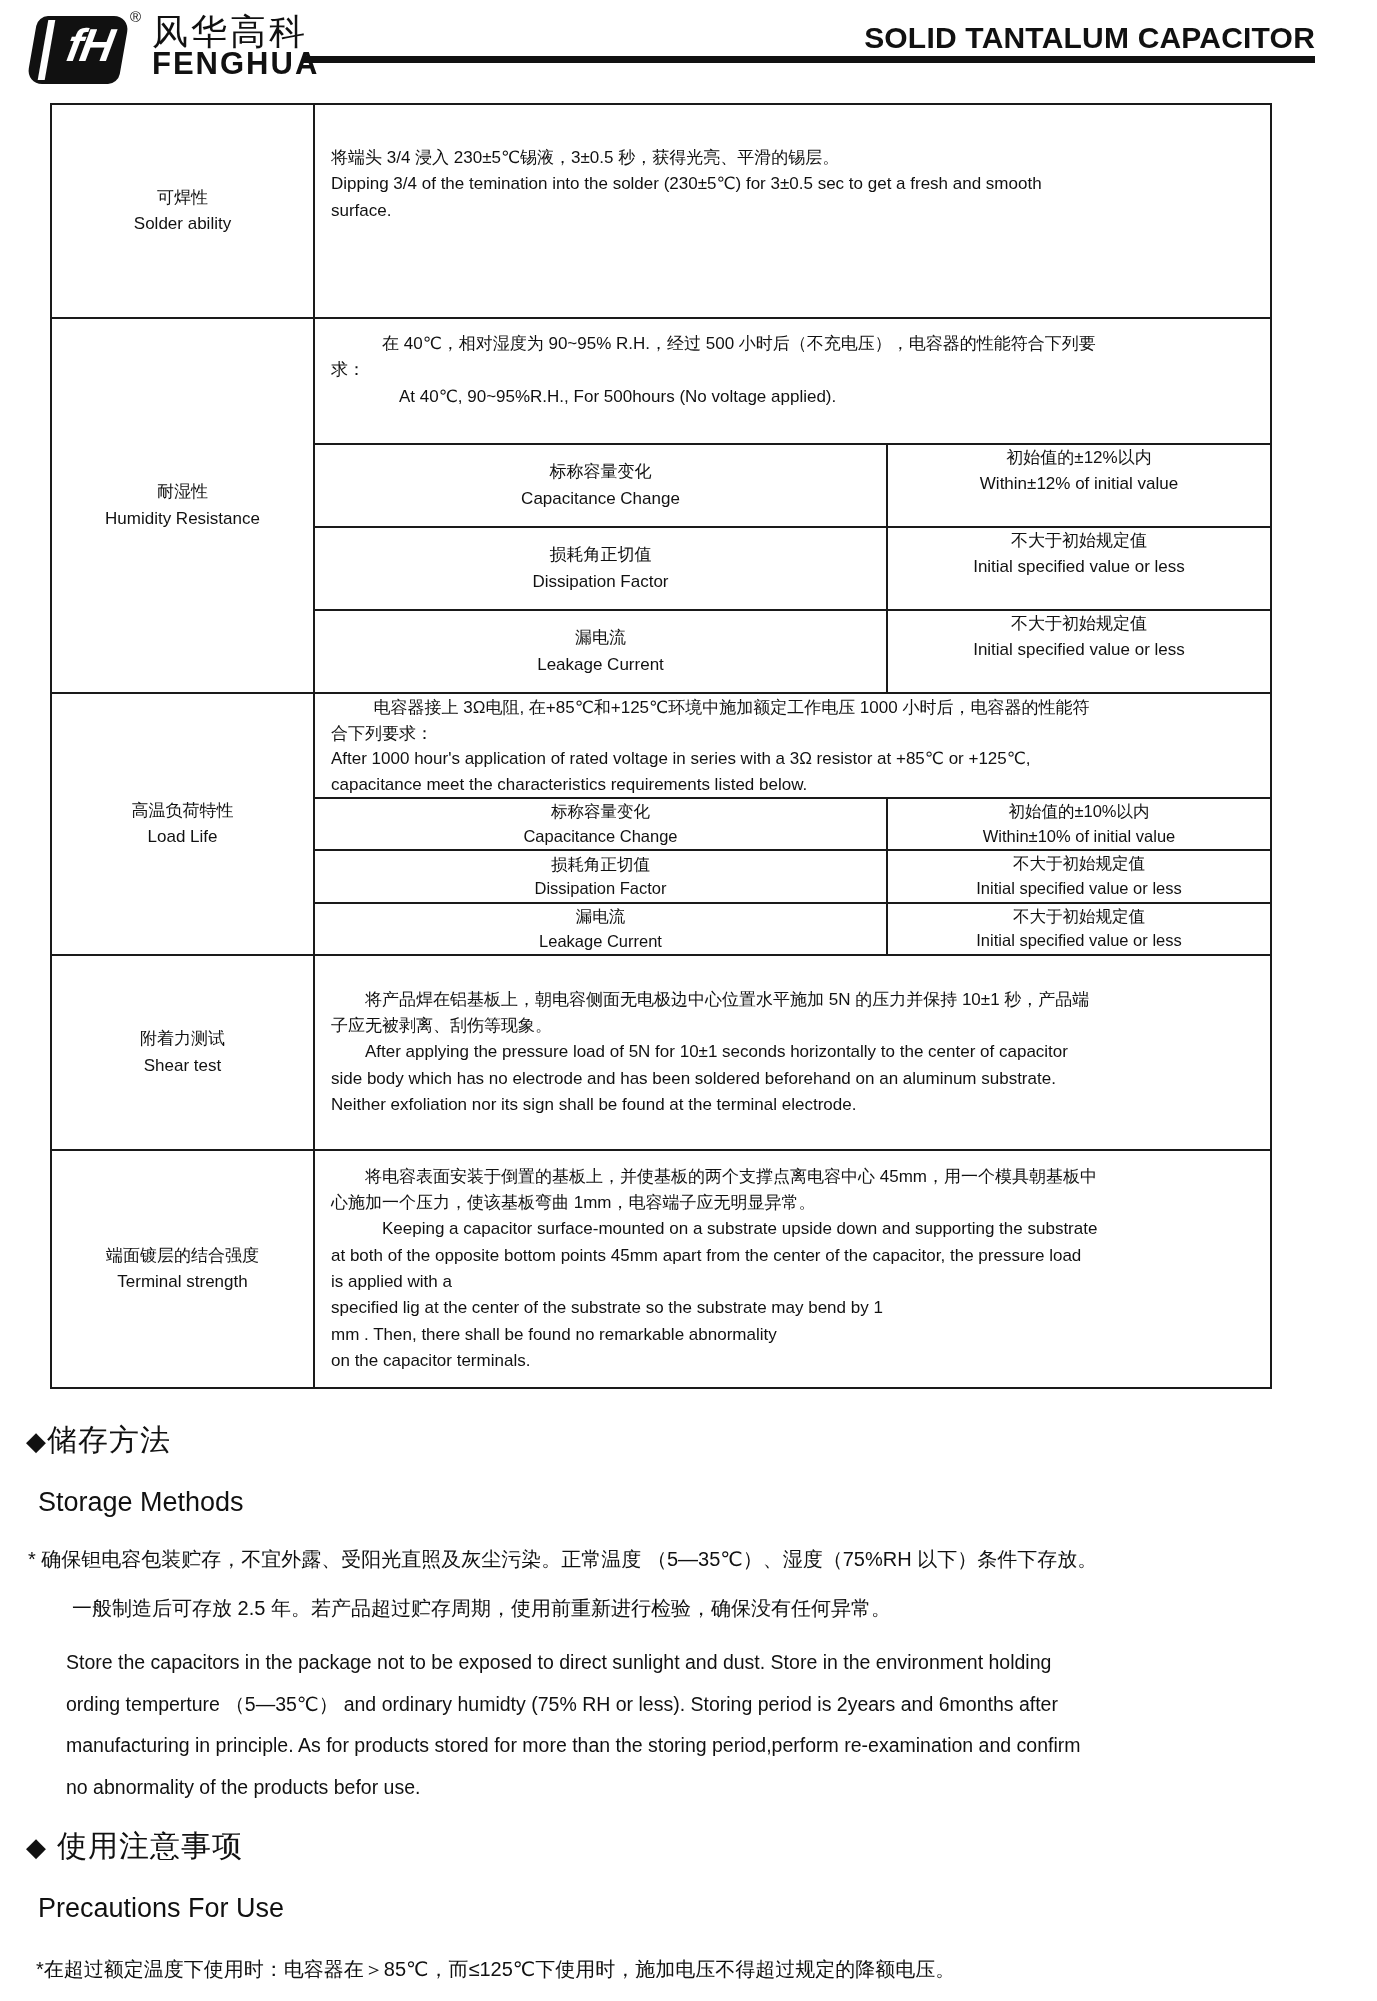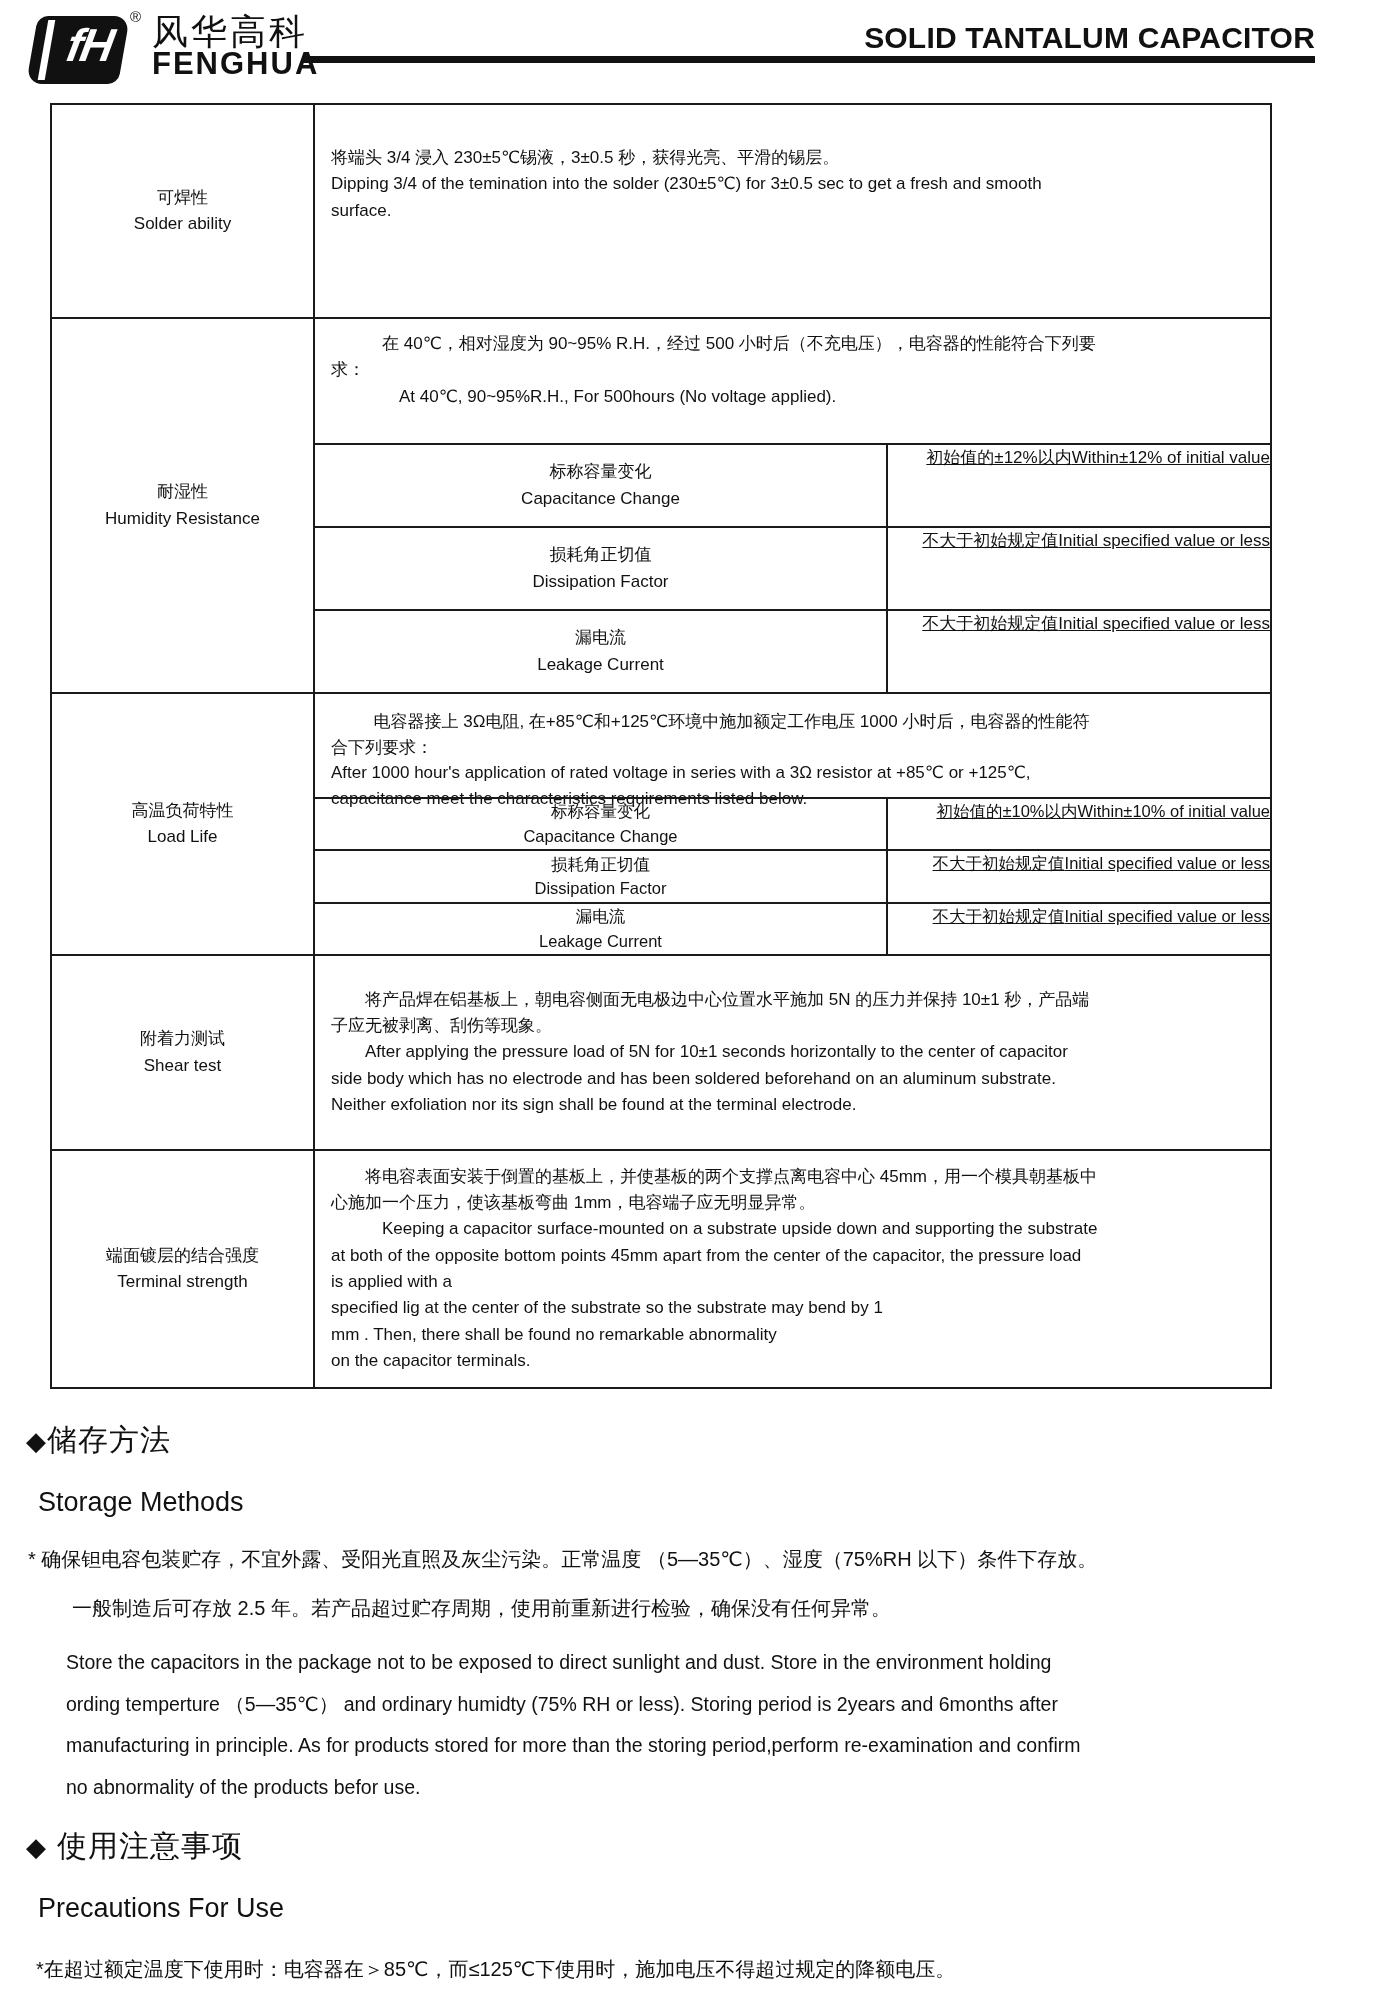--- a/index.html
+++ b/index.html
@@ -61,31 +61,31 @@
   .row-solder .t-content{ padding-top:40px; }
   .indent-2{ text-indent:2em; }
   .indent-25{ text-indent:2.5em; }
   .indent-3{ text-indent:3em; }
   .pad-left-4{ padding-left:4em; }
 
   .cell-intro{ padding:12px 16px 0 16px; white-space:normal; }
   .cell-intro .zh{ white-space:pre-line; }
   .cell-intro .en{ white-space:pre-line; }
   .intro-humidity{ height:124px; }
-  .intro-loadlife{ height:103px; line-height:1.5; padding-top:15px; }
+  .intro-loadlife{ height:103px; line-height:1.5; padding-top:1px; }
 
   .sub-table{ flex:1; display:flex; flex-direction:column; border-top:2px solid var(--border); }
   .sub-row{ flex:1; display:flex; }
   .sub-row + .sub-row{ border-top:2px solid var(--border); }
   .sub-item{
     flex:0 0 573px; width:573px; border-right:2px solid var(--border);
     display:flex; flex-direction:column; justify-content:center; text-align:center;
     overflow:hidden;
   }
-  .sub-val{ flex:1; display:flex; flex-direction:row; justify-content:flex-end; text-align:center; overflow:hidden;text-decoration:underline; }
+  .sub-val{ flex:1; display:flex; flex-direction:column; justify-content:flex-start; text-align:center; overflow:hidden; }
   .row-loadlife .sub-row{ line-height:1.5; font-size:16.5px; }
 
   
   .section-storage{ position:absolute; left:26px; top:1420px; width:1330px; }
   .section-precautions{ position:absolute; left:26px; top:1826px; width:1330px; }
   .sec-heading-cn{ font-size:30px; font-weight:400; letter-spacing:1px; }
   .sec-heading-cn .bullet{ font-size:26px; }
   .section-precautions .sec-heading-cn .bullet{ margin-right:10px; }
   .sec-heading-en{ font-size:27px; margin-top:26px; margin-left:12px; }
   .note-cn-1{ font-size:20px; margin-top:28px; margin-left:2px; }

